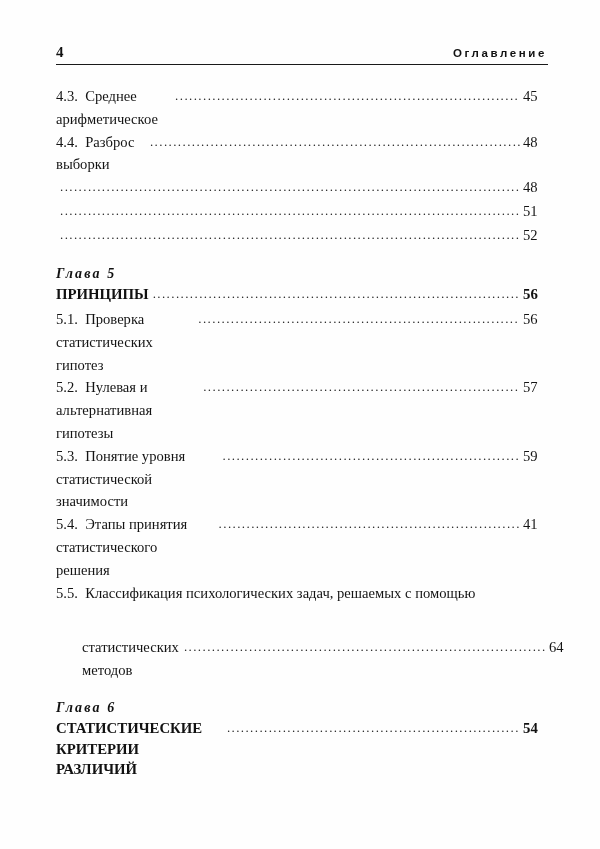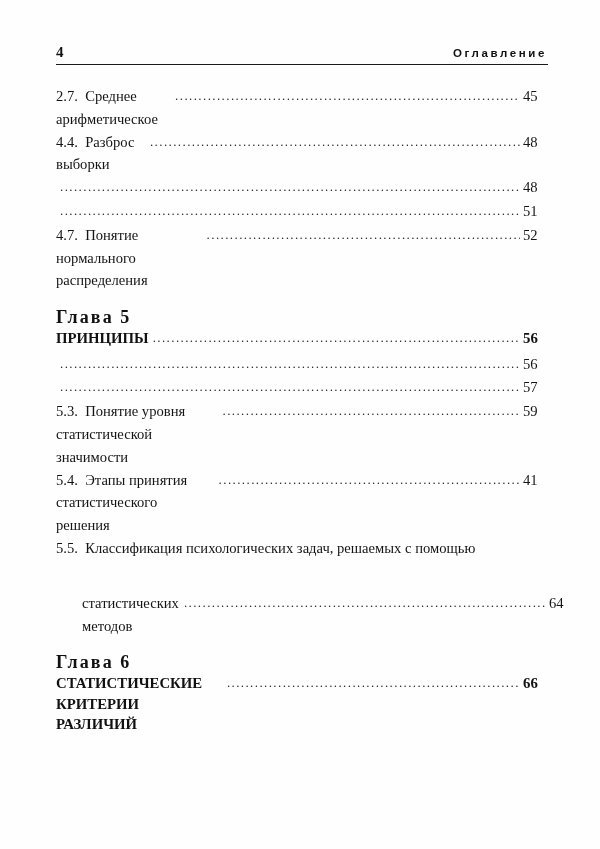--- a/index.html
+++ b/index.html
@@ -112,21 +112,22 @@
   .lvl2 { margin-left: 0px; }
 
   .hang { padding-left: 26px; margin-top: 32px; }
 
   
   .chapter {
     margin-top: 16px;
   }
   .chapter-kicker {
     font-weight: bold;
-    font-size: 18px;
+    font-style: italic;
+    font-size: 14px;
     letter-spacing: 2.1px;
     line-height: 19px;
     margin-bottom: 1px;
   }
   .chapter-title {
     font-weight: bold;
     font-size: 14.8px;
     line-height: 20.5px;
   }
   .chapter-title .label,
@@ -144,21 +145,21 @@
     <div class="runhead">
       <div class="runhead-folio">4</div>
       <div class="runhead-title">Оглавление</div>
     </div>
     <hr class="rule">
 
     <div class="toc" id="toc-root">
         <div>
           <div class="entry lvl2">
             <div class="row">
-              <span class="label">2.7.  Среднее арифметическое</span>
+              <span class="label">4.3.  Среднее арифметическое</span>
               <span class="leader">........................................................................................................................</span>
               <span class="page-no">45</span>
             </div>
           </div>
           <div class="entry lvl2">
             <div class="row">
               <span class="label">4.4.  Разброс выборки</span>
               <span class="leader">........................................................................................................................</span>
               <span class="page-no">48</span>
             </div>
@@ -170,45 +171,46 @@
             </div>
           </div>
           <div class="entry lvl2">
             <div class="row">
               <span class="leader">........................................................................................................................</span>
               <span class="page-no">51</span>
             </div>
           </div>
           <div class="entry lvl2">
             <div class="row">
-              <span class="label">4.7.  Понятие нормального распределения</span>
               <span class="leader">........................................................................................................................</span>
               <span class="page-no">52</span>
             </div>
           </div>
         </div>
         <div class="chapter">
           <div class="chapter-kicker">Глава 5</div>
           <div class="chapter-title">
             <div class="row">
               <span class="label">ПРИНЦИПЫ</span>
               <span class="leader">........................................................................................................................</span>
               <span class="page-no">56</span>
             </div>
           </div>
         </div>
         <div class="after-chapter">
           <div class="entry lvl2">
             <div class="row">
+              <span class="label">5.1.  Проверка статистических гипотез</span>
               <span class="leader">........................................................................................................................</span>
               <span class="page-no">56</span>
             </div>
           </div>
           <div class="entry lvl2">
             <div class="row">
+              <span class="label">5.2.  Нулевая и альтернативная гипотезы</span>
               <span class="leader">........................................................................................................................</span>
               <span class="page-no">57</span>
             </div>
           </div>
           <div class="entry lvl2">
             <div class="row">
               <span class="label">5.3.  Понятие уровня статистической значимости</span>
               <span class="leader">........................................................................................................................</span>
               <span class="page-no">59</span>
             </div>
@@ -228,20 +230,20 @@
               <span class="page-no">64</span>
             </div>
           </div>
         </div>
         <div class="chapter">
           <div class="chapter-kicker">Глава 6</div>
           <div class="chapter-title">
             <div class="row">
               <span class="label">СТАТИСТИЧЕСКИЕ КРИТЕРИИ РАЗЛИЧИЙ</span>
               <span class="leader">........................................................................................................................</span>
-              <span class="page-no">66</span>
+              <span class="page-no">54</span>
             </div>
           </div>
         </div>
       </div>
 
   </div>
 </div>
 
 </body></html>

